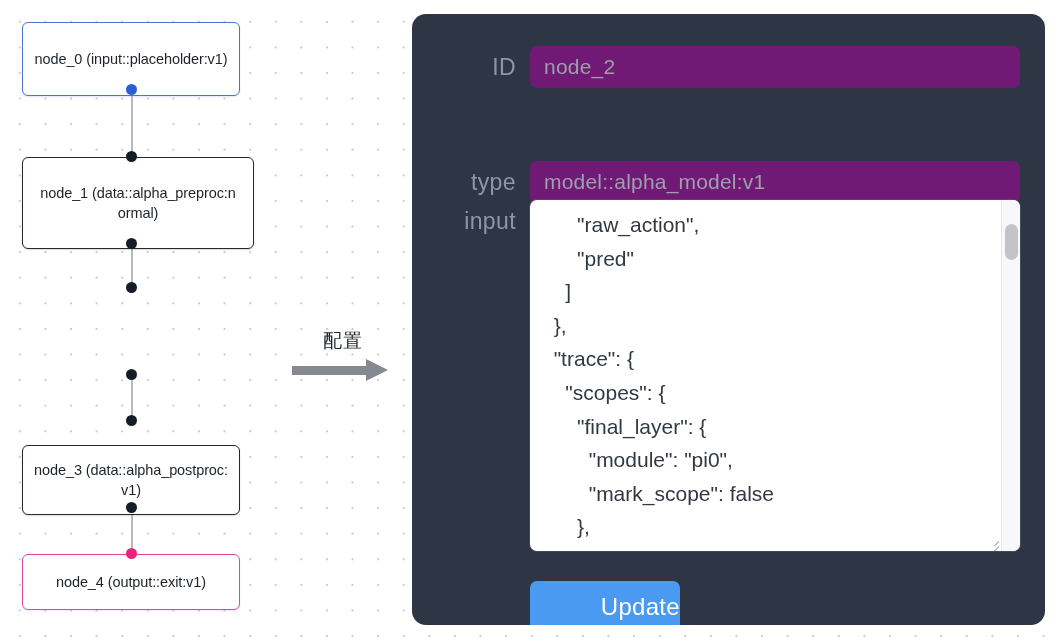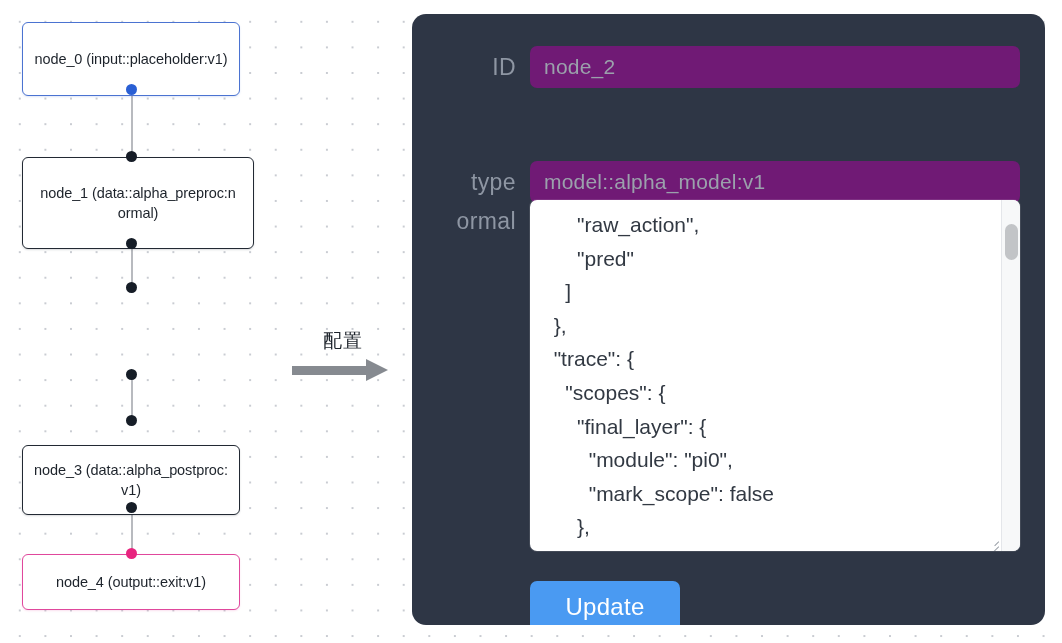--- a/index.html
+++ b/index.html
@@ -256,21 +256,21 @@
     top: 567px;
     width: 150px;
     height: 52px;
     background: #4a9af2;
     border: none;
     border-radius: 7px;
     color: #ffffff;
     font-family: "Liberation Sans", sans-serif;
     font-size: 24px;
     letter-spacing: 0.3px;
-    text-align: center;
+    text-align: right;
     line-height: 44px;
     padding: 0;
     cursor: pointer;
   }
 </style>
 </head>
 <body>
 
 <div id="canvas">
 
@@ -325,21 +325,21 @@
     </div>
 
     <div class="field-row" id="row-type">
       <div class="field-label">type</div>
       <div class="field-control">
         <input class="text-input" type="text" value="model::alpha_model:v1" style="">
       </div>
     </div>
 
     <div class="field-row" id="row-config">
-      <div class="field-label">ormal</div>
+      <div class="field-label">input</div>
       <div class="field-control">
         <div id="config-box">
           <textarea id="config-text" spellcheck="false" style="">      "raw_action",
       "pred"
     ]
   },
   "trace": {
     "scopes": {
       "final_layer": {
         "module": "pi0",

